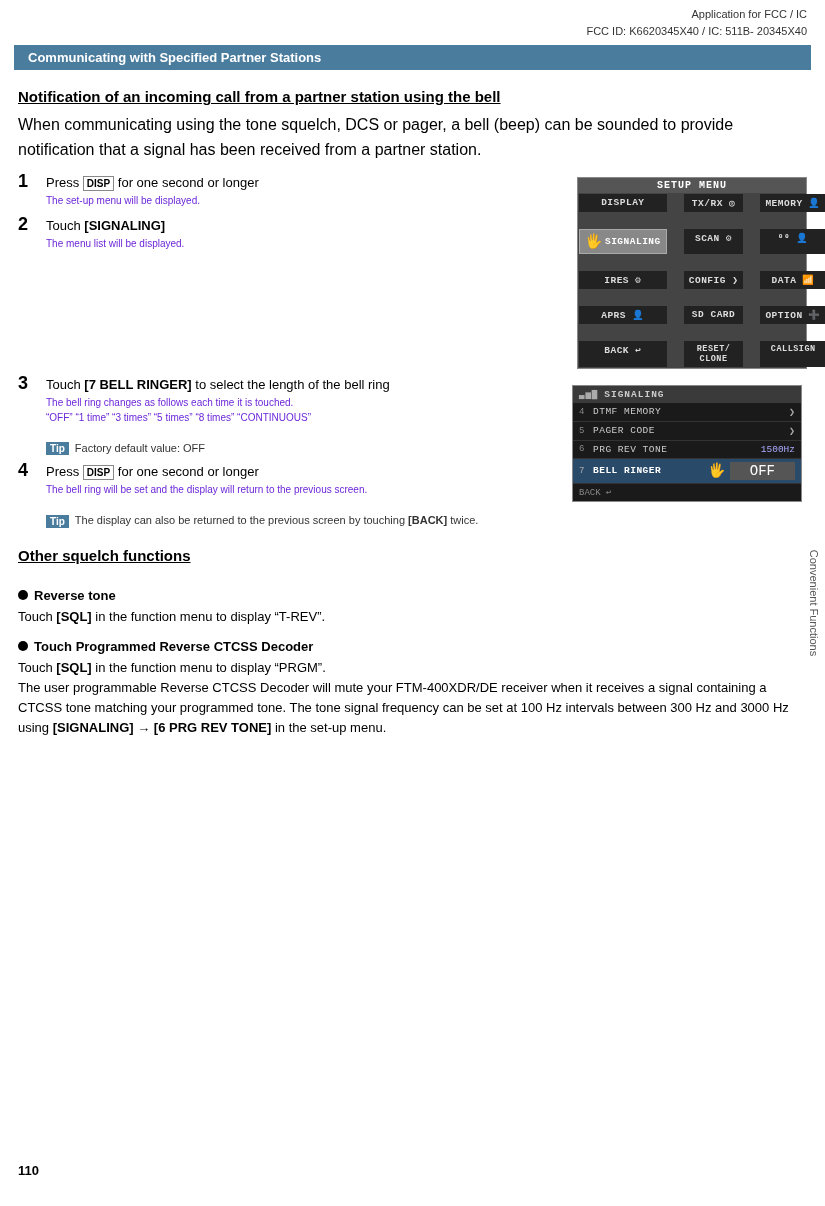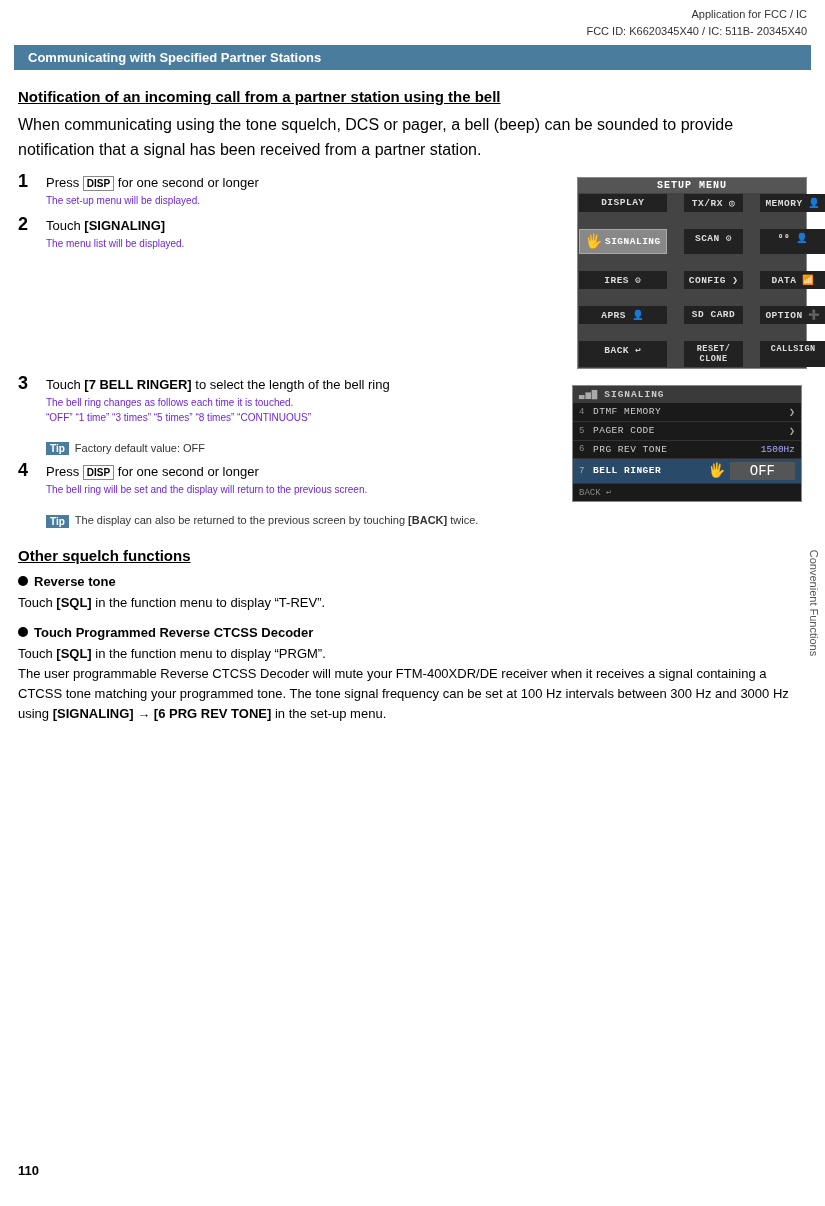--- a/index.html
+++ b/index.html
@@ -269,21 +269,21 @@
       line-height: 1.4;
       color: #333;
     }
 
     
     .section-heading {
       font-size: 15px;
       font-weight: bold;
       text-decoration: underline;
       margin-top: 14px;
-      margin-bottom: 10px;
+      margin-bottom: 24px;
     }
 
     .bullet-section {
       margin-bottom: 12px;
     }
 
     .bullet-title {
       font-size: 13px;
       font-weight: bold;
       display: flex;

